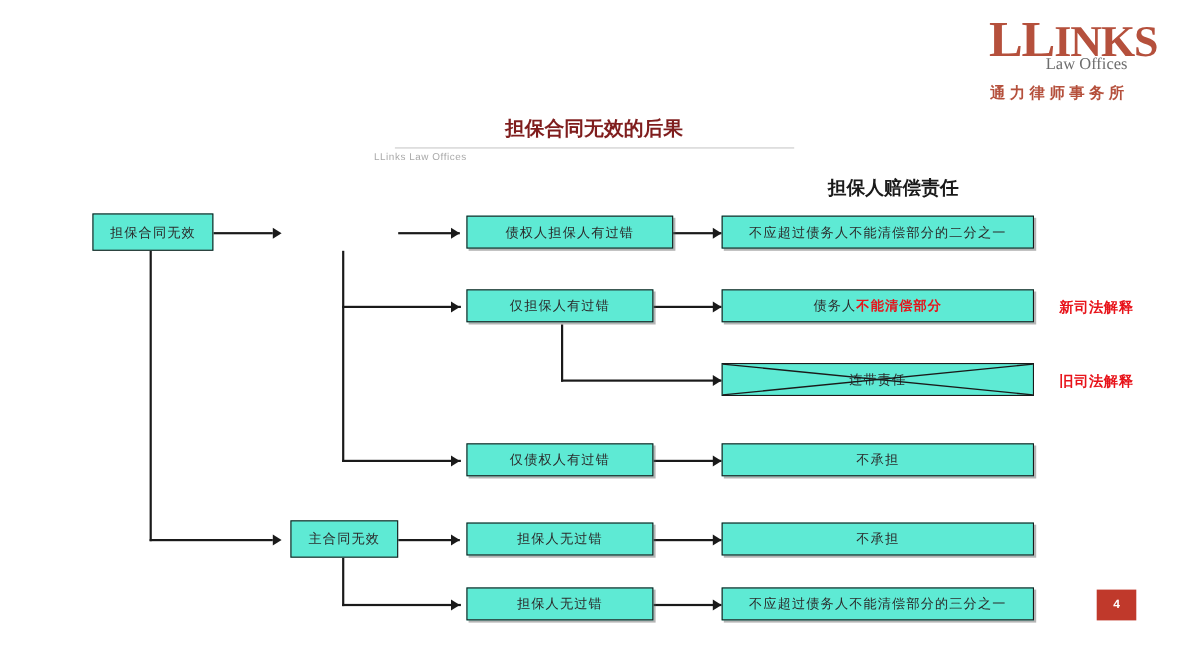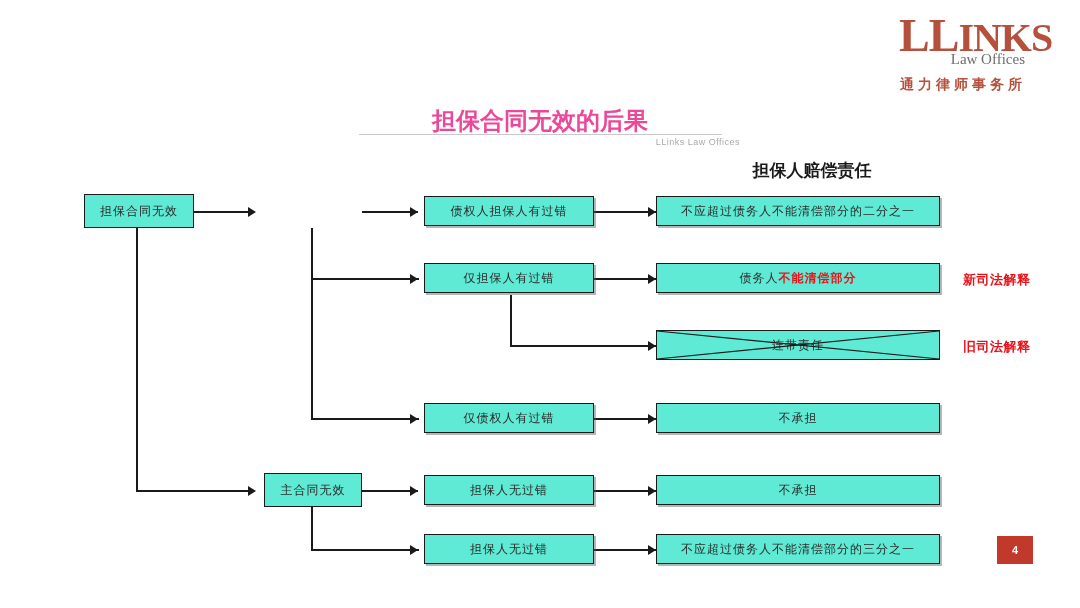--- a/index.html
+++ b/index.html
@@ -39,28 +39,28 @@
     font-size:14px;
     letter-spacing:4px;
     margin-top:9px;
     font-weight:bold;
     font-family:"DejaVu Sans",sans-serif;
   }
 
   
   .title{
     position:absolute;left:340px;top:105px;width:400px;text-align:center;
-    font-size:24px;font-weight:bold;color:#ec4899;
+    font-size:18px;font-weight:bold;color:#7f1d1d;
     font-family:"DejaVu Sans",sans-serif;
   }
   .title-rule{
     position:absolute;left:359px;top:134px;width:363px;height:1px;background:#c9c9c9;
   }
   .title-sub{
-    position:absolute;left:340px;top:137px;width:400px;text-align:right;
+    position:absolute;left:340px;top:137px;width:400px;text-align:left;
     font-size:9px;color:#a9a9a9;letter-spacing:.5px;
     font-family:"Liberation Sans",sans-serif;
   }
 
   
   .col-header{
     position:absolute;left:697px;top:159px;width:230px;text-align:center;
     font-size:17px;font-weight:bold;color:#1a1a1a;
     font-family:"DejaVu Sans",sans-serif;
   }
@@ -173,21 +173,21 @@
   <div class="arrow" style="left:648px;top:486px;"></div>
 
   <div class="ln hline" style="left:594px;top:549px;width:62px;"></div>
   <div class="arrow" style="left:648px;top:545px;"></div>
 
   <div class="node" style="left:84px;top:194px;width:110px;height:34px;">担保合同无效</div>
 
 
   <div class="node" style="left:264px;top:473px;width:98px;height:34px;text-align:right;">主合同无效</div>
 
-  <div class="node shadow" style="left:424px;top:196px;width:170px;height:30px;">债权人担保人有过错</div>
+  <div class="node shadow" style="left:424px;top:196px;width:188px;height:30px;">债权人担保人有过错</div>
 
   <div class="node shadow" style="left:424px;top:263px;width:170px;height:30px;">仅担保人有过错</div>
 
   <div class="node shadow" style="left:424px;top:403px;width:170px;height:30px;">仅债权人有过错</div>
 
   <div class="node shadow" style="left:424px;top:475px;width:170px;height:30px;">担保人无过错</div>
 
   <div class="node shadow" style="left:424px;top:534px;width:170px;height:30px;">担保人无过错</div>
 
   <div class="node shadow" style="left:656px;top:196px;width:284px;height:30px;">不应超过债务人不能清偿部分的二分之一</div>

